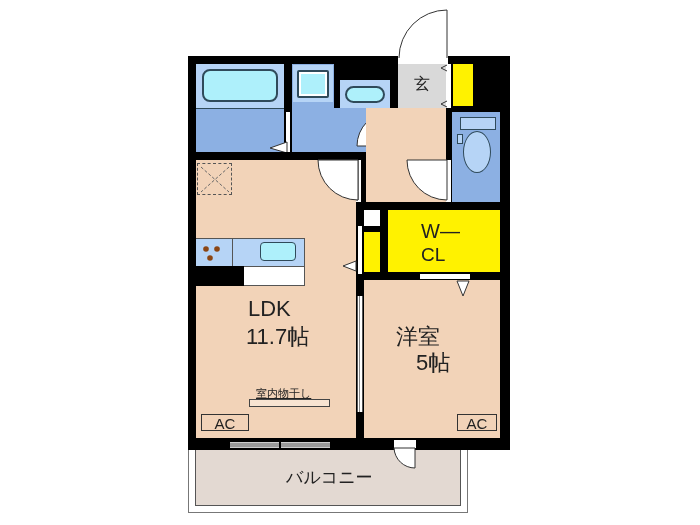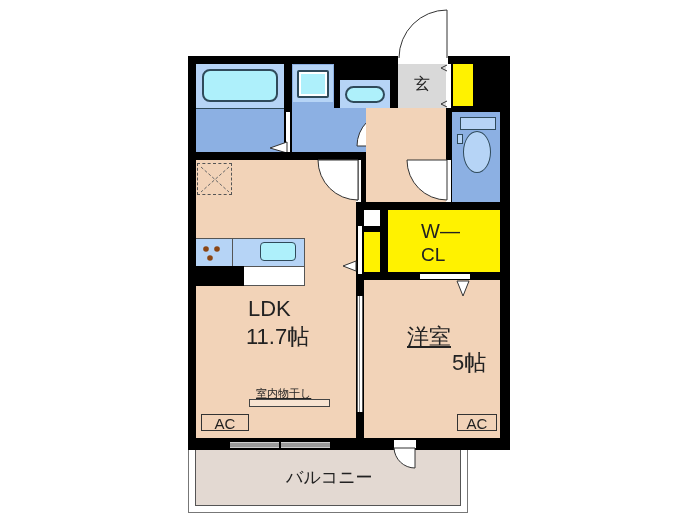--- a/index.html
+++ b/index.html
@@ -132,22 +132,22 @@
 <div class="abs wall" style="left:364px; top:272px; width:146px; height:8px;"></div>
 <div class="abs white" style="left:420px; top:274px; width:50px; height:5px;"></div>
 <svg style="left:456px; top:280px;" width="14" height="18">
     <polygon points="1,1 13,1 7,16" fill="#fff" stroke="#333" stroke-width="1"></polygon>
   </svg>
 
 <div class="abs floor" style="left:364px; top:280px; width:136px; height:158px;"></div>
 <svg style="left:456px; top:280px;" width="14" height="18">
     <polygon points="1,1 13,1 7,16" fill="#fff" stroke="#333" stroke-width="1"></polygon>
   </svg>
-<div class="abs label room-label" style="left:407px; top:326px;text-decoration:underline;">洋室</div>
-<div class="abs label room-label" style="left:416px; top:352px;margin-left:36px;">5帖</div>
+<div class="abs label room-label" style="left:396px; top:326px;">洋室</div>
+<div class="abs label room-label" style="left:416px; top:352px;">5帖</div>
 <div class="abs ac" style="left:457px; top:414px; width:40px; height:17px;">AC</div>
 
 <div class="abs wall" style="left:188px; top:438px; width:322px; height:12px;"></div>
 <div class="abs" style="left:230px; top:442px; width:49px; height:6px; background:#999; border-top:1px solid #ccc; border-bottom:1px solid #ccc;"></div>
 <div class="abs" style="left:281px; top:442px; width:49px; height:6px; background:#999; border-top:1px solid #ccc; border-bottom:1px solid #ccc;"></div>
 <div class="abs white" style="left:394px; top:440px; width:22px; height:8px;"></div>
 
 <div class="abs" style="left:188px; top:450px; width:280px; height:63px; border:1.5px solid #777; border-top:none; background:#fff;"></div>
 <div class="abs balc" style="left:195px; top:450px; width:266px; height:56px; border:1.5px solid #555; border-top:none;"></div>
 <svg style="left:394px; top:448px;" width="24" height="22">

